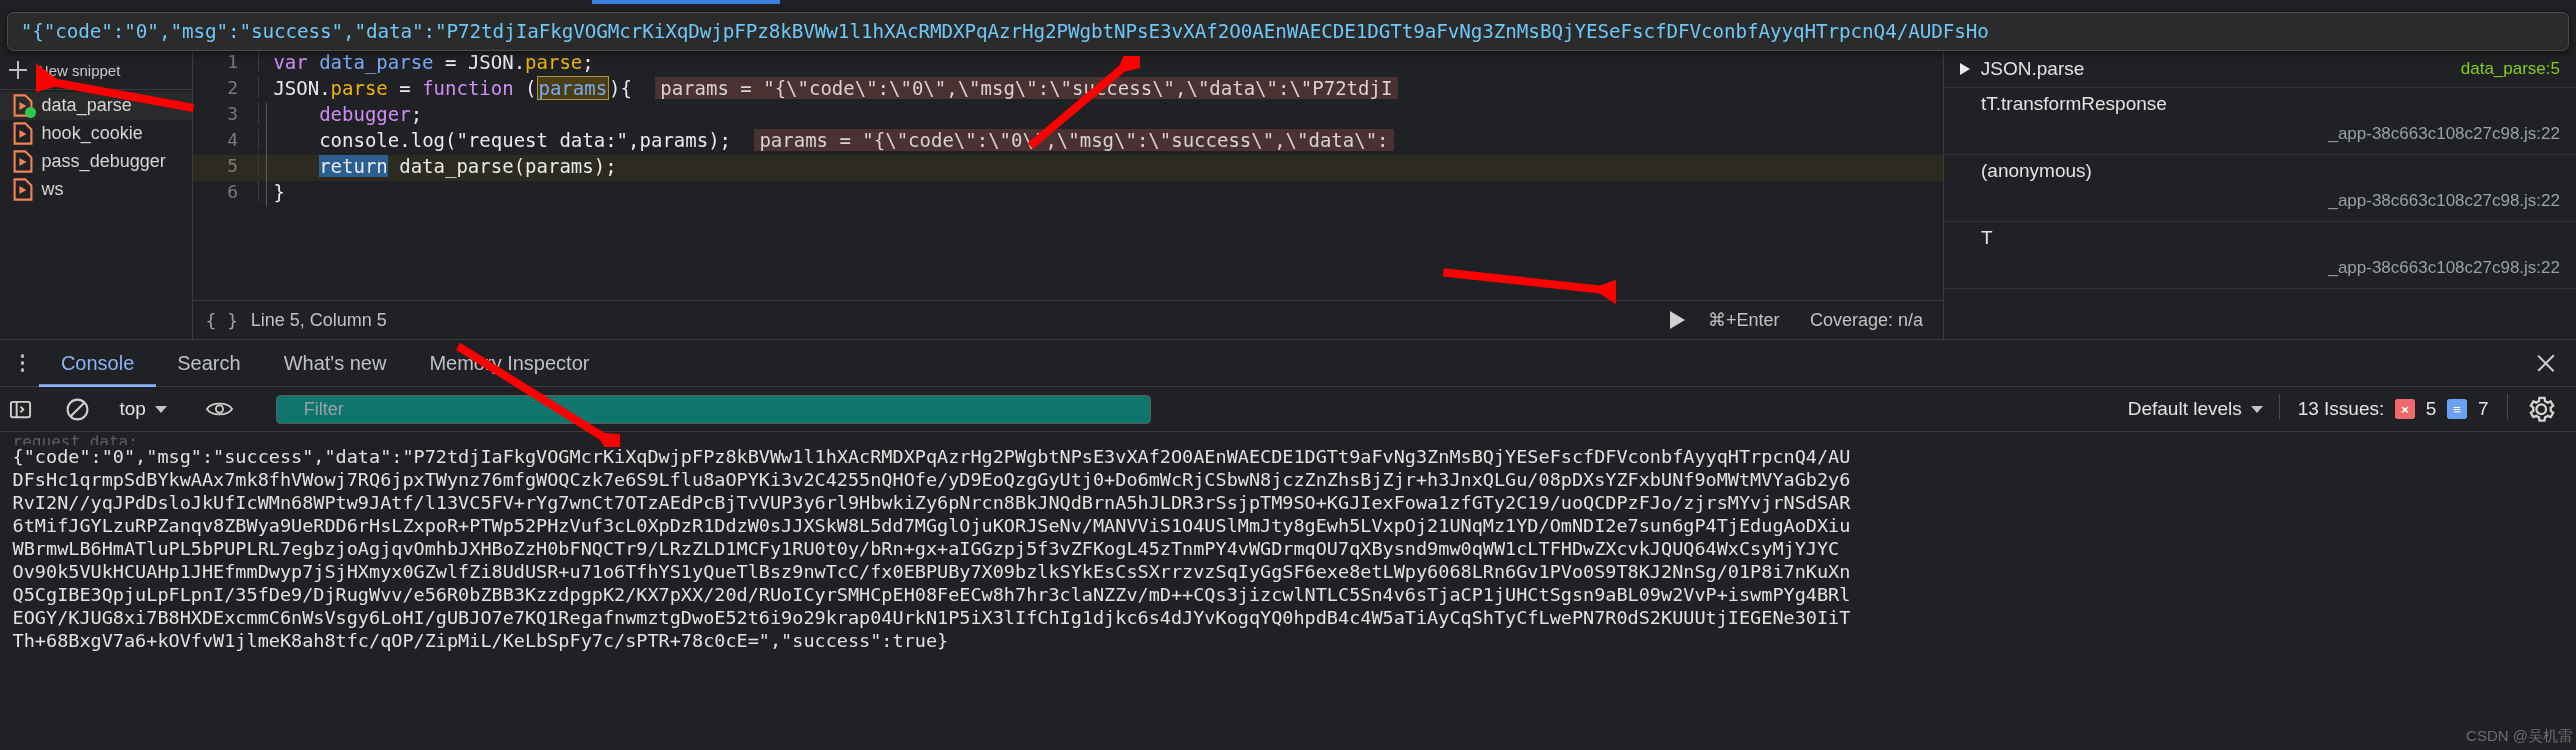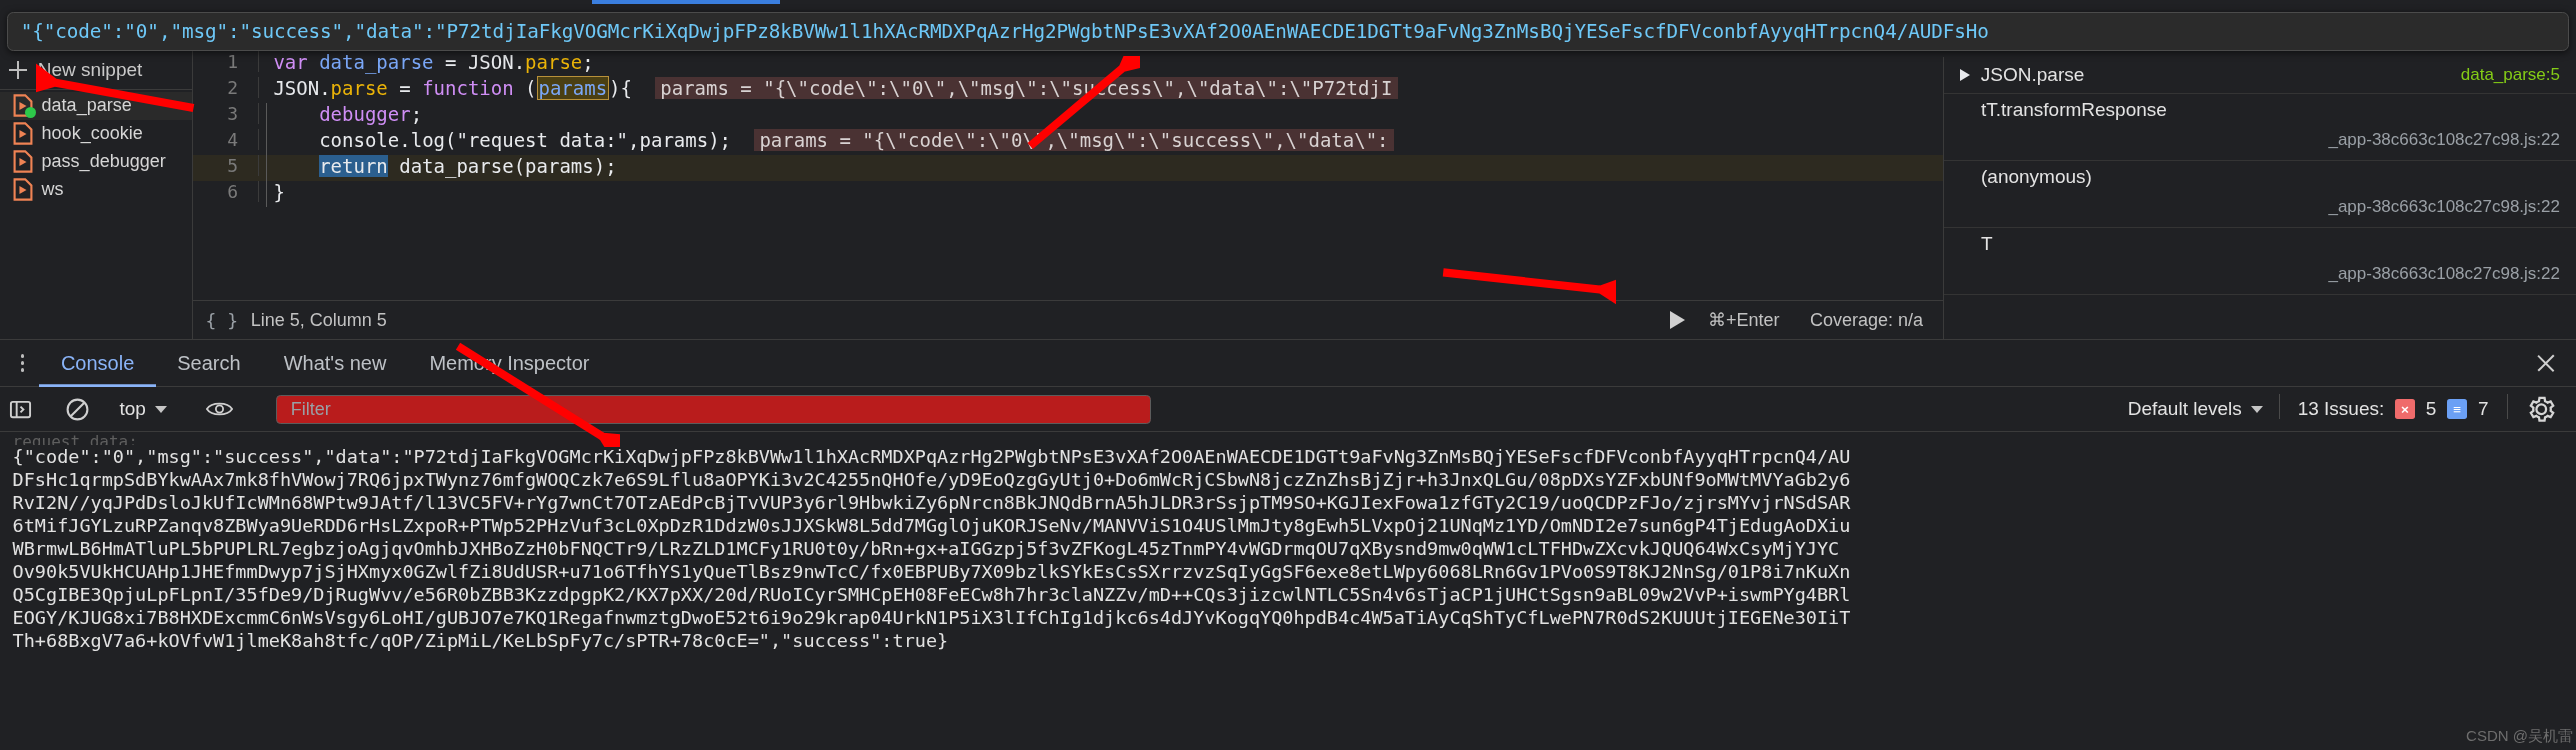--- a/index.html
+++ b/index.html
@@ -36,21 +36,21 @@
 
   
   .snip-pane {
     position: absolute; left: 0; top: 0; width: 193px; height: 288px;
     background: #202124;
     border-right: 0.9px solid #3b3b3b;
   }
   .new-snippet {
     display: flex; align-items: center; gap: 10.8px;
     height: 39px; padding-left: 9px;
-    color: #c9c9c9; font-size: 19px;
+    color: #c9c9c9; font-size: 15px;
     border-bottom: 0.9px solid #3b3b3b;
     cursor: pointer;
   }
   .plus-icon { width: 18px; height: 18px; position: relative; flex: 0 0 18px; }
   .plus-icon:before, .plus-icon:after {
     content: ""; position: absolute; background: #bdbdbd;
   }
   .plus-icon:before { left: 0; top: 7.6px; width: 18px; height: 2.7px; }
   .plus-icon:after { top: 0; left: 7.6px; height: 18px; width: 2.7px; }
 
@@ -124,21 +124,21 @@
     border-left: 15.3px solid #d0d0d0;
     border-top: 9px solid transparent;
     border-bottom: 9px solid transparent;
     margin-right: 23px; cursor: pointer;
   }
   .kbd-hint { color: #c2c2c2; margin-right: 30.5px; font-size: 18px; }
   .coverage { color: #c2c2c2; margin-right: 20px; font-size: 18px; }
 
   
   .callstack {
-    position: absolute; right: 0; top: 6px; width: 633px; height: 288px;
+    position: absolute; right: 0; top: 0; width: 633px; height: 288px;
     background: #202124;
     border-left: 0.9px solid #3b3b3b;
   }
   .cs-row {
     position: relative; height: 36px;
     display: flex; align-items: center;
     padding-left: 16px;
     border-bottom: 0.9px solid #343434;
     font-size: 19px; color: #e3e3e3;
     cursor: pointer;
@@ -198,22 +198,22 @@
   .fb-icon { width: 41px; height: 45px; display: flex; align-items: center;
              justify-content: center; cursor: pointer; }
   .ctx-select {
     display: flex; align-items: center; gap: 9px;
     color: #e3e3e3; font-size: 19px; margin-left: 5.4px; cursor: pointer;
   }
   .caret { width: 0; height: 0; border-left: 6.3px solid transparent;
            border-right: 6.3px solid transparent; border-top: 7.2px solid #c5c5c5; }
   .filter-input {
     flex: 0 0 875px; height: 29px; margin-left: 20px;
-    background: #b91c1c; border: 0.9px solid #5c5c5c; border-radius: 4.5px;
-    color: #e3e3e3; font-size: 18px; padding: 0 14px;
+    background: #0f766e; border: 0.9px solid #5c5c5c; border-radius: 4.5px;
+    color: #e3e3e3; font-size: 18px; padding: 0 27px;
     outline: none;
   }
   .filter-input::placeholder { color: #9aa0a6; }
   .fb-right { margin-left: auto; display: flex; gap: 0; }
   .levels { color: #e3e3e3; font-size: 19px; display: flex; align-items: center;
             gap: 9px; padding: 0 16px; cursor: pointer; }
   .vdiv { width: 0.9px; height: 25px; background: #4a4a4a; }
   .issues { color: #e3e3e3; font-size: 19px; display: flex; align-items: center;
             gap: 10.8px; padding: 0 18px; cursor: pointer; }
   .badge { display: inline-flex; align-items: center; justify-content: center;

